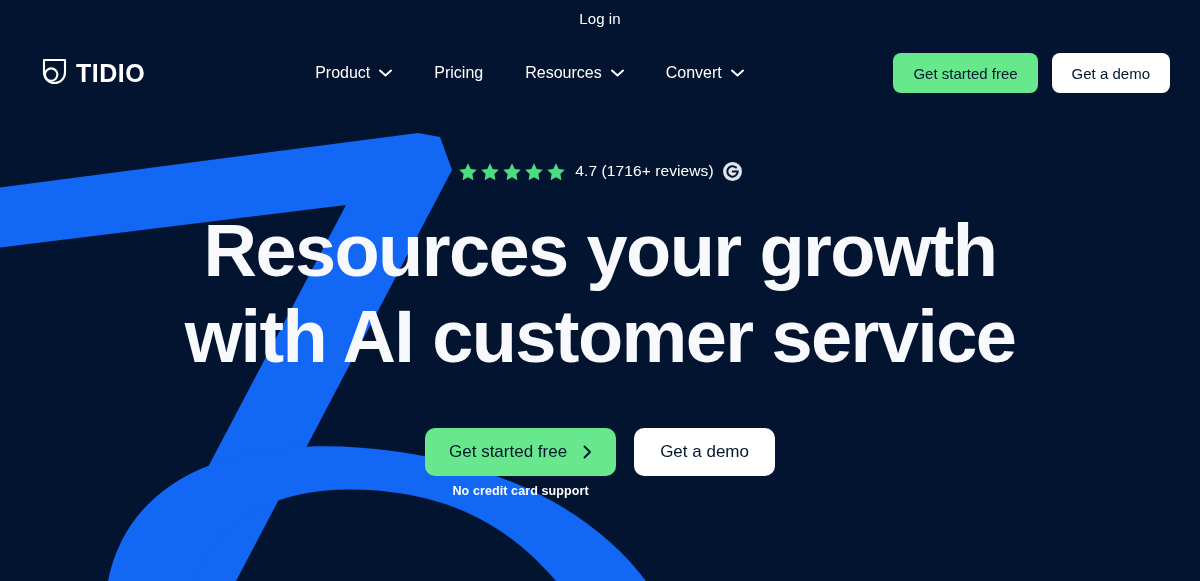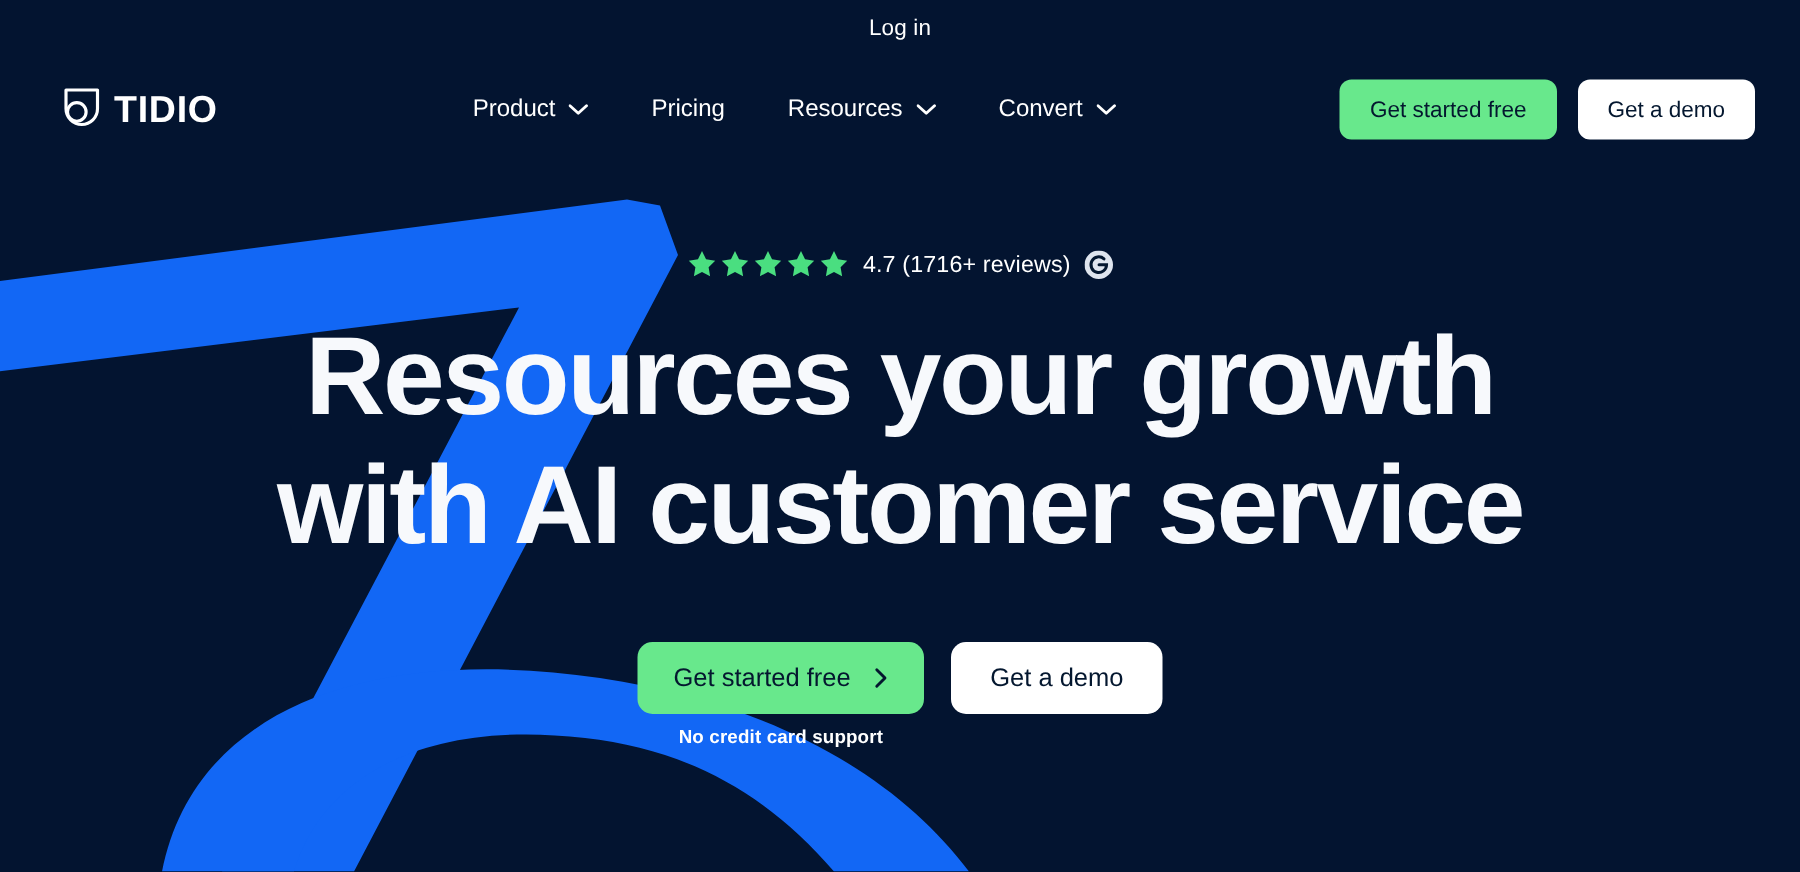--- a/index.html
+++ b/index.html
@@ -131,21 +131,21 @@
   
   .hero {
     position: relative;
     z-index: 4;
     text-align: center;
     padding-top: 52px;
   }
 
   .rating {
     display: flex;
-    align-items: flex-end;
+    align-items: flex-start;
     justify-content: center;
     gap: 9px;
     height: 24px;
   }
 
   .stars { display: flex; gap: 2px; }
 
   .rating-text {
     font-size: 15.5px;
     color: #ffffff;

